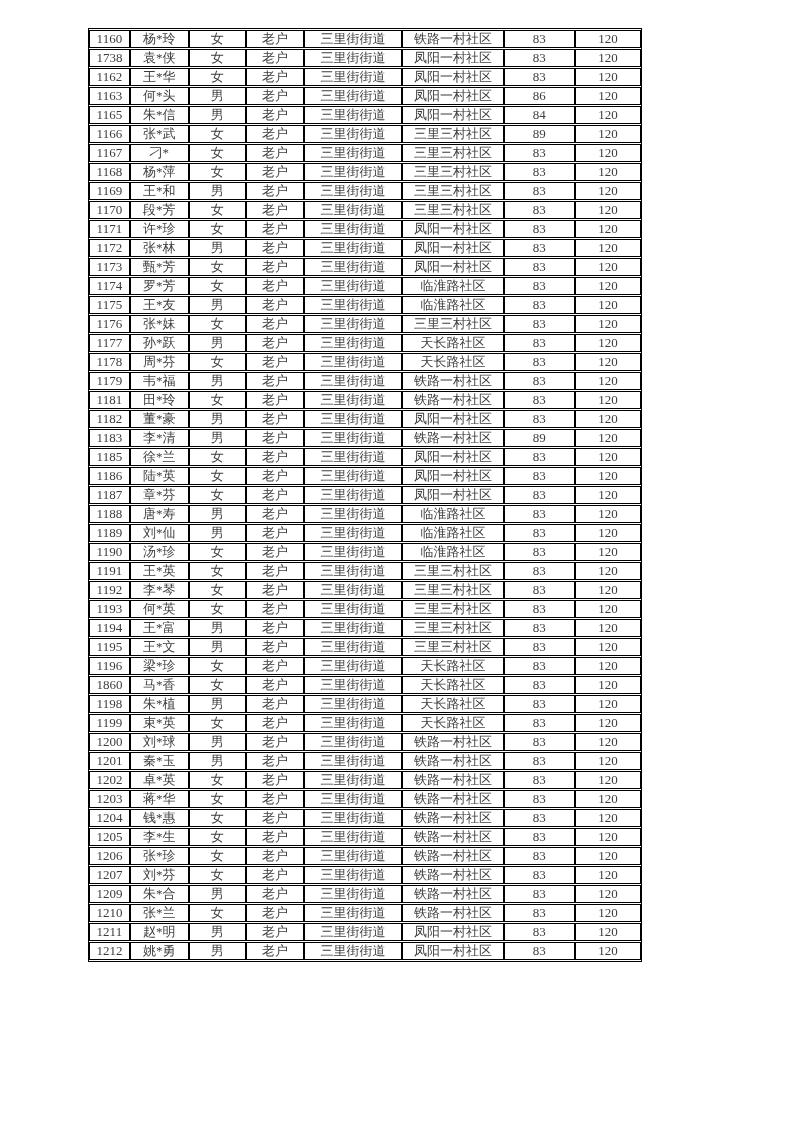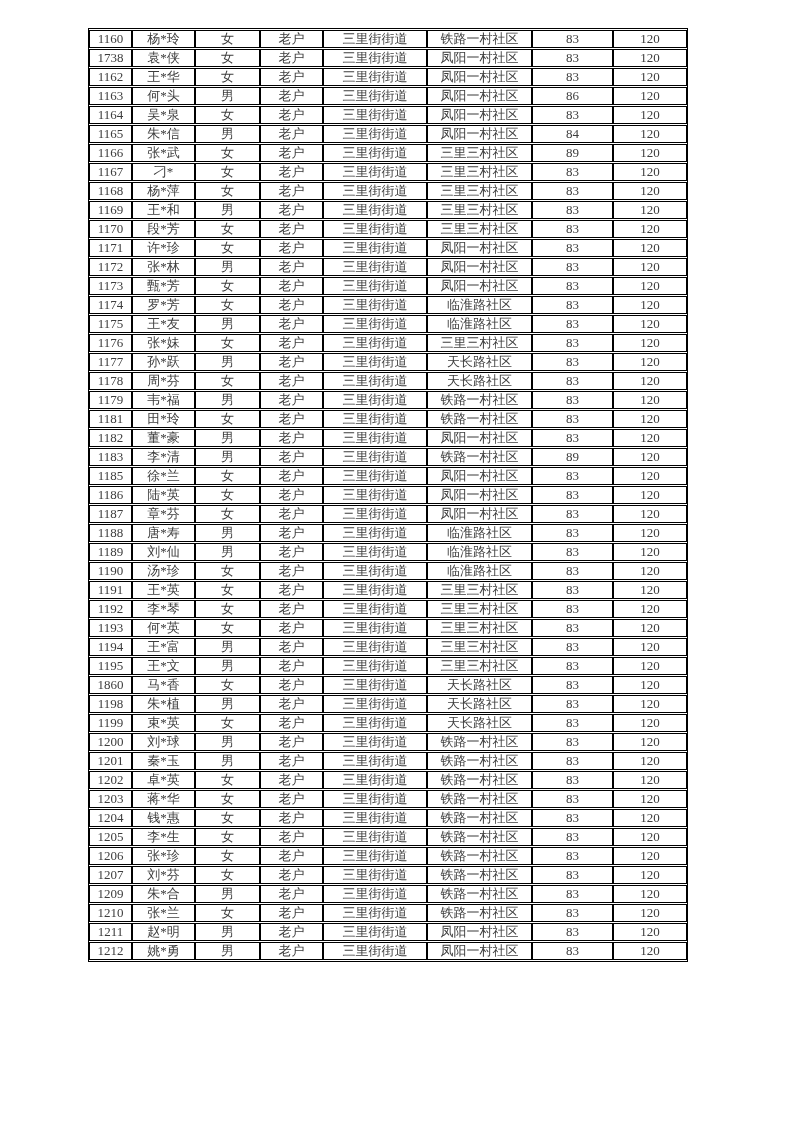--- a/index.html
+++ b/index.html
@@ -2,21 +2,21 @@
 <html><head>
 <meta charset="utf-8">
 <style>
   html, body {
     margin: 0;
     padding: 0;
     background: #ffffff;
   }
   .page {
     position: relative;
-    width: 793px;
+    width: 642px;
     height: 1122px;
     background: #ffffff;
     overflow: hidden;
     font-family: "Liberation Serif", "DejaVu Serif", serif;
   }
   table.roster {
     position: absolute;
     left: 88px;
     top: 28px;
     border-collapse: separate;
@@ -97,30 +97,20 @@
           <td>1163</td>
           <td>何*头</td>
           <td>男</td>
           <td>老户</td>
           <td>三里街街道</td>
           <td>凤阳一村社区</td>
           <td>86</td>
           <td>120</td>
         </tr>
         <tr>
-          <td>1164</td>
-          <td>吴*泉</td>
-          <td>女</td>
-          <td>老户</td>
-          <td>三里街街道</td>
-          <td>凤阳一村社区</td>
-          <td>83</td>
-          <td>120</td>
-        </tr>
-        <tr>
           <td>1165</td>
           <td>朱*信</td>
           <td>男</td>
           <td>老户</td>
           <td>三里街街道</td>
           <td>凤阳一村社区</td>
           <td>84</td>
           <td>120</td>
         </tr>
         <tr>
@@ -393,20 +383,30 @@
           <td>83</td>
           <td>120</td>
         </tr>
         <tr>
           <td>1195</td>
           <td>王*文</td>
           <td>男</td>
           <td>老户</td>
           <td>三里街街道</td>
           <td>三里三村社区</td>
+          <td>83</td>
+          <td>120</td>
+        </tr>
+        <tr>
+          <td>1196</td>
+          <td>梁*珍</td>
+          <td>女</td>
+          <td>老户</td>
+          <td>三里街街道</td>
+          <td>天长路社区</td>
           <td>83</td>
           <td>120</td>
         </tr>
         <tr>
           <td>1860</td>
           <td>马*香</td>
           <td>女</td>
           <td>老户</td>
           <td>三里街街道</td>
           <td>天长路社区</td>

